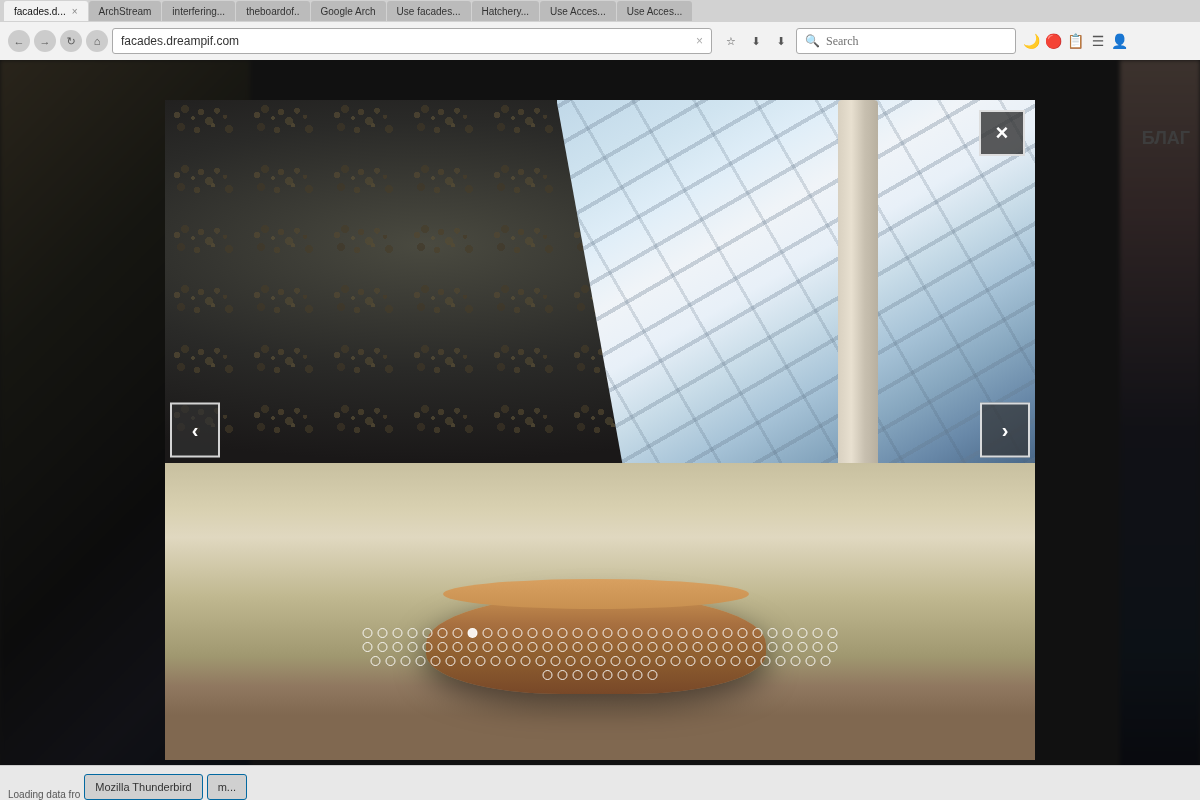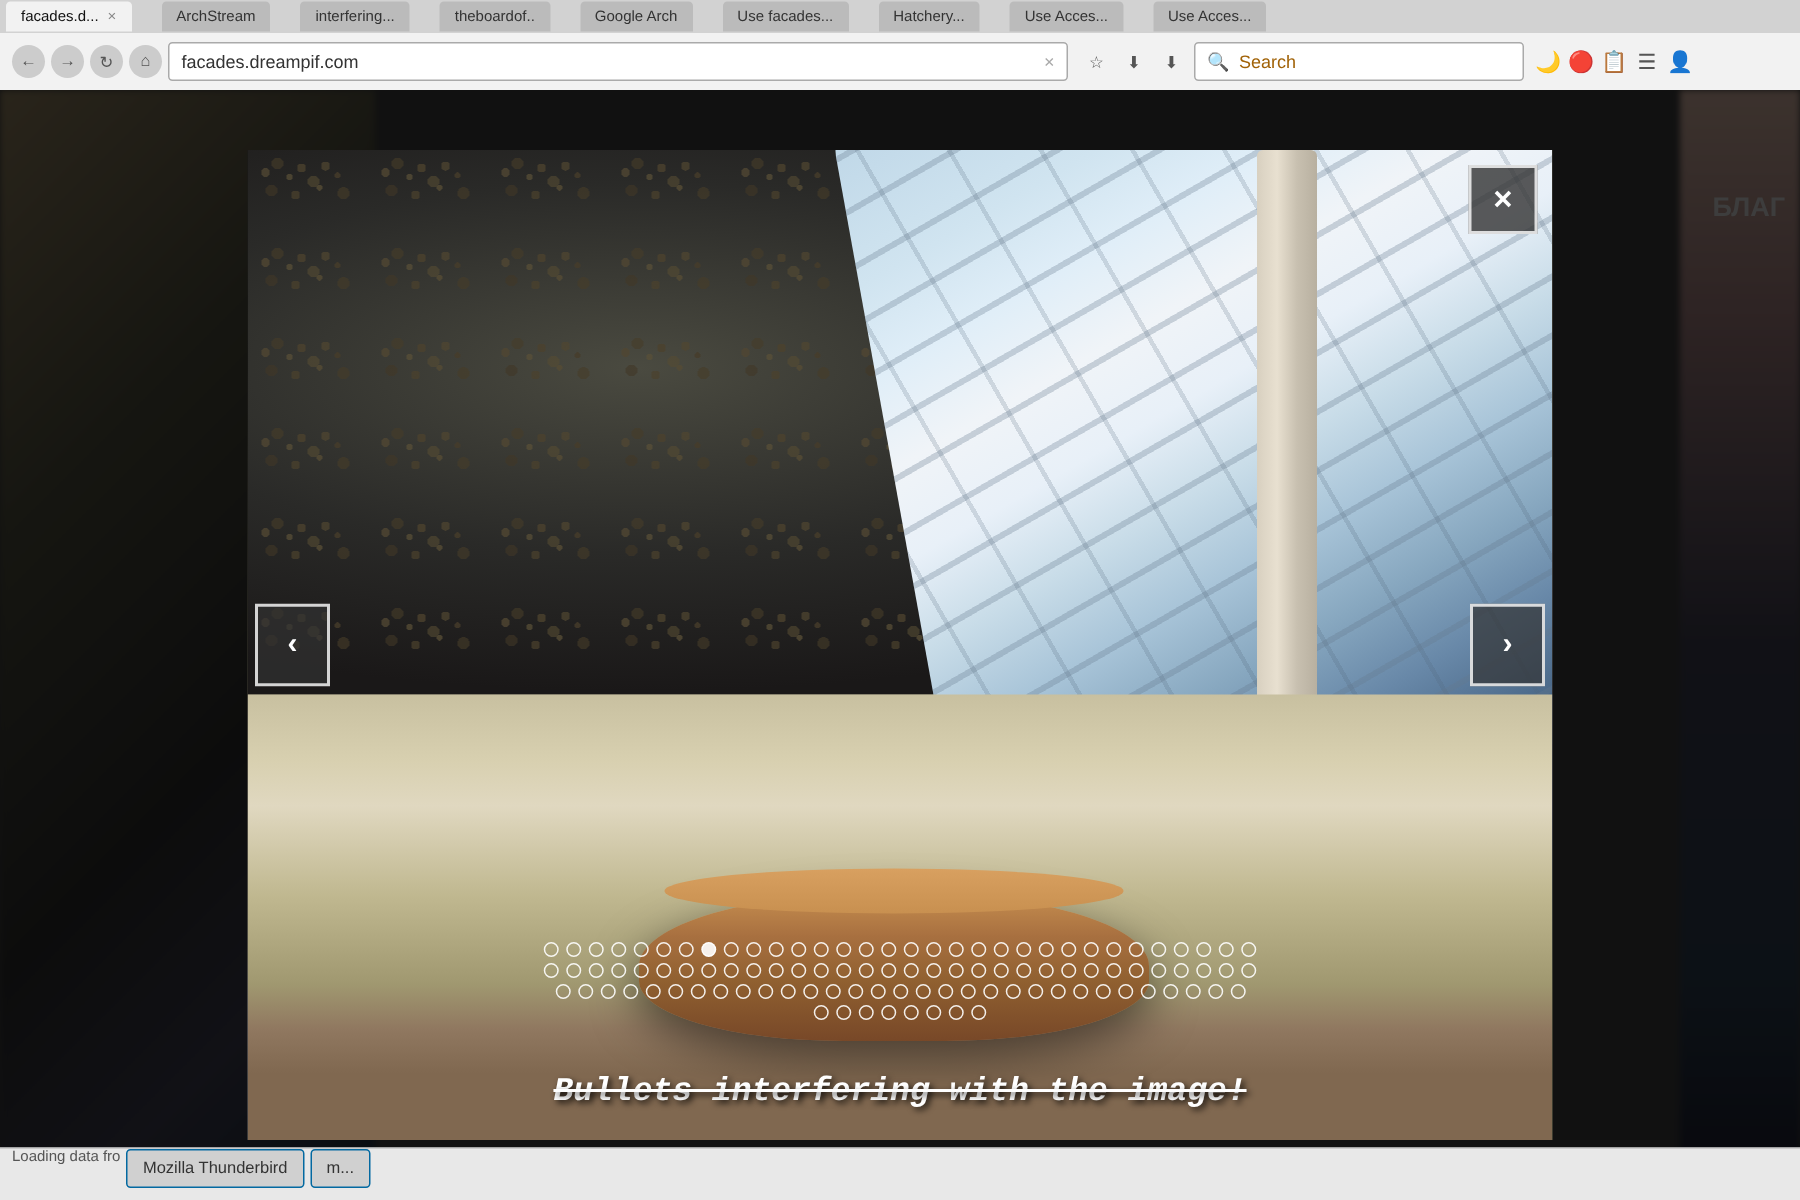--- a/index.html
+++ b/index.html
@@ -23,21 +23,21 @@
       border-bottom: 1px solid #ccc;
       z-index: 10;
     }
 
     .tab-bar {
       height: 22px;
       background: #d2d2d2;
       display: flex;
       align-items: center;
       padding: 0 4px;
-      gap: 20px;
+      gap: 1px;
       overflow: hidden;
     }
 
     .tab {
       height: 20px;
       padding: 0 10px;
       background: #bbb;
       border-radius: 3px 3px 0 0;
       font-size: 10px;
       display: flex;
@@ -427,21 +427,21 @@
     
     .taskbar {
       position: absolute;
       bottom: 0;
       left: 0;
       width: 1200px;
       height: 35px;
       background: #e8e8e8;
       border-top: 1px solid #ccc;
       display: flex;
-      align-items: flex-start;
+      align-items: flex-end;
       padding: 0 8px;
       gap: 4px;
       z-index: 50;
     }
 
     .taskbar-item {
       height: 26px;
       padding: 0 10px;
       background: #d0d0d0;
       border: 1px solid #0369a1;
@@ -528,21 +528,21 @@
     </div>
 
     <div style="display:flex;align-items:center;gap:3px;margin-left:4px;">
       <div class="browser-btn icon-btn">☆</div>
       <div class="browser-btn icon-btn">⬇</div>
       <div class="browser-btn icon-btn">⬇</div>
     </div>
 
     <div class="search-bar">
       <span>🔍</span>
-      <span style="color:#a16207;font-size:12px;">Search</span>
+      <span style="color:#737373;font-size:12px;font-family:Liberation Serif, serif;">Search</span>
     </div>
 
     <div style="display:flex;align-items:center;gap:2px;margin-left:2px;">
       <div class="t-icon">🌙</div>
       <div class="t-icon">🔴</div>
       <div class="t-icon">📋</div>
       <div class="t-icon">☰</div>
       <div class="t-icon">👤</div>
     </div>
   </div>
@@ -683,21 +683,20 @@
             <div class="bullet"></div>
             <div class="bullet"></div>
             <div class="bullet"></div>
             <div class="bullet"></div>
             <div class="bullet"></div>
             <div class="bullet"></div>
             <div class="bullet"></div>
           </div>
         </div>
 
-      <div class="caption">Bullets interfering with the image!</div>
     </div>
   </div>
 </div>
 
 <div class="taskbar">
   <span class="status-text">Loading data fro</span>
   <div class="taskbar-item">Mozilla Thunderbird</div>
   <div class="taskbar-item">m...</div>
 </div>
 

